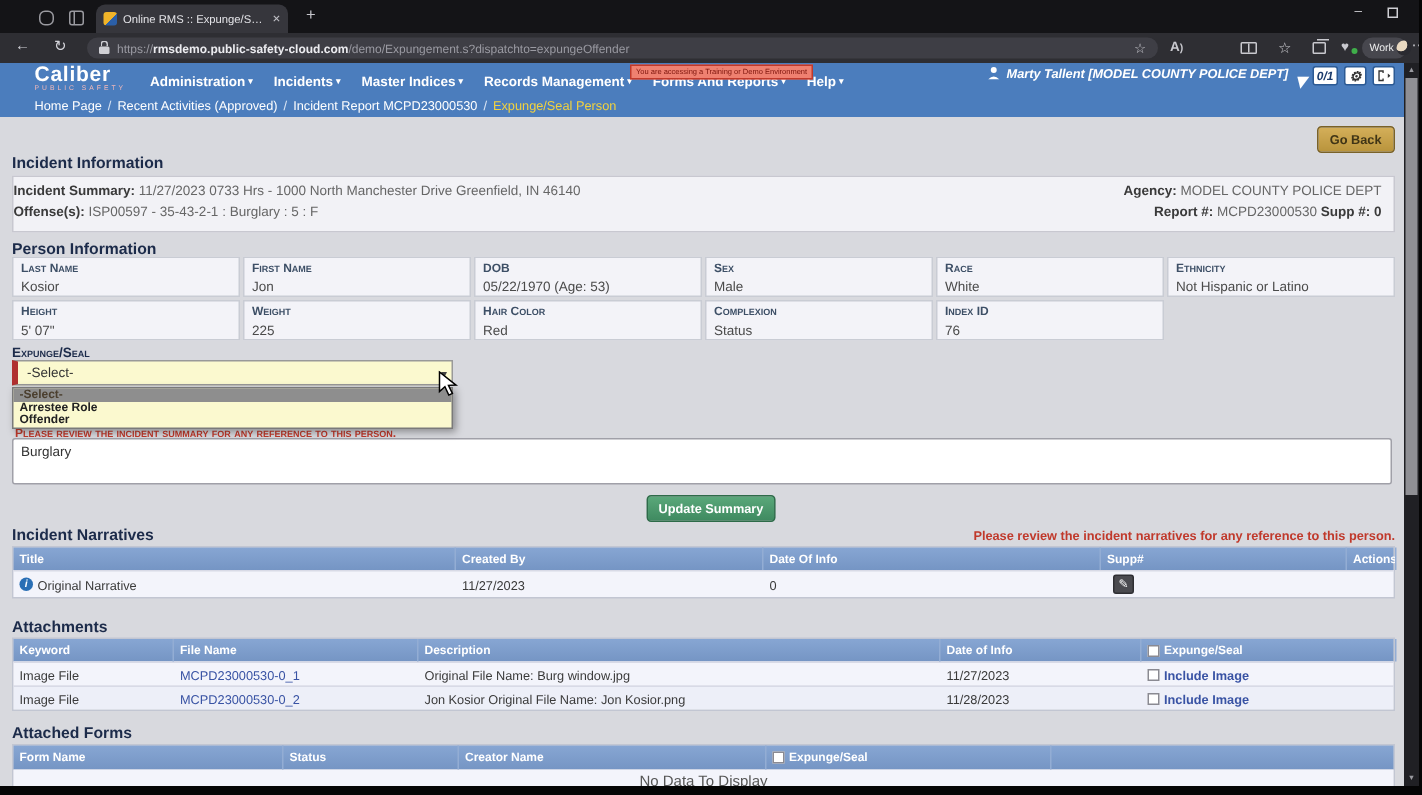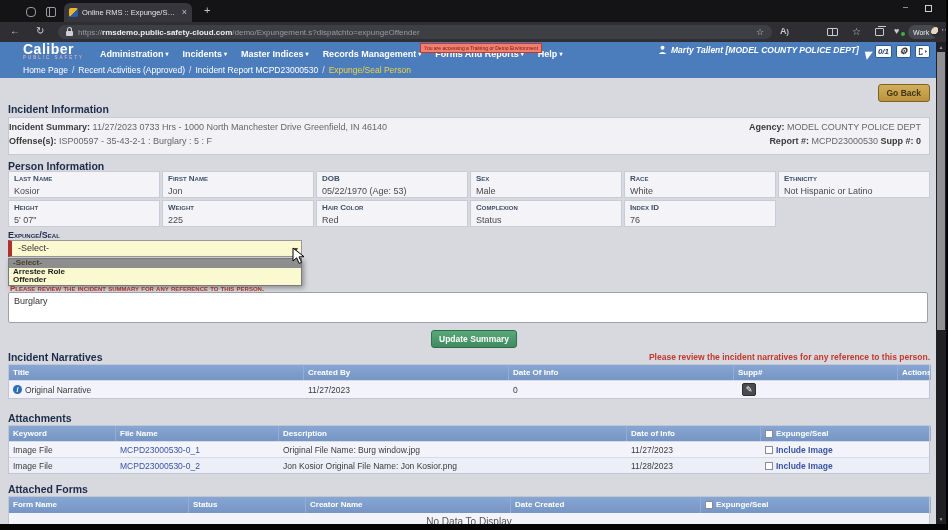--- a/index.html
+++ b/index.html
@@ -337,21 +337,20 @@
         </div>
     </div>
   </div>
 
   <div class="sechead h-forms">Attached Forms</div>
   <div class="tbl t-forms">
     <div class="thead">
       <div class="th">Form Name</div>
       <div class="th">Status</div>
       <div class="th">Creator Name</div>
-      <div class="th">Date Created</div>
       <div class="th">
           <span class="cb"></span>
           <span>Expunge/Seal</span>
         </div>
     </div>
     <div class="emptyrow">No Data To Display</div>
   </div>
 
   <div class="vscroll">
     <div class="sarrow sup">▲</div>

